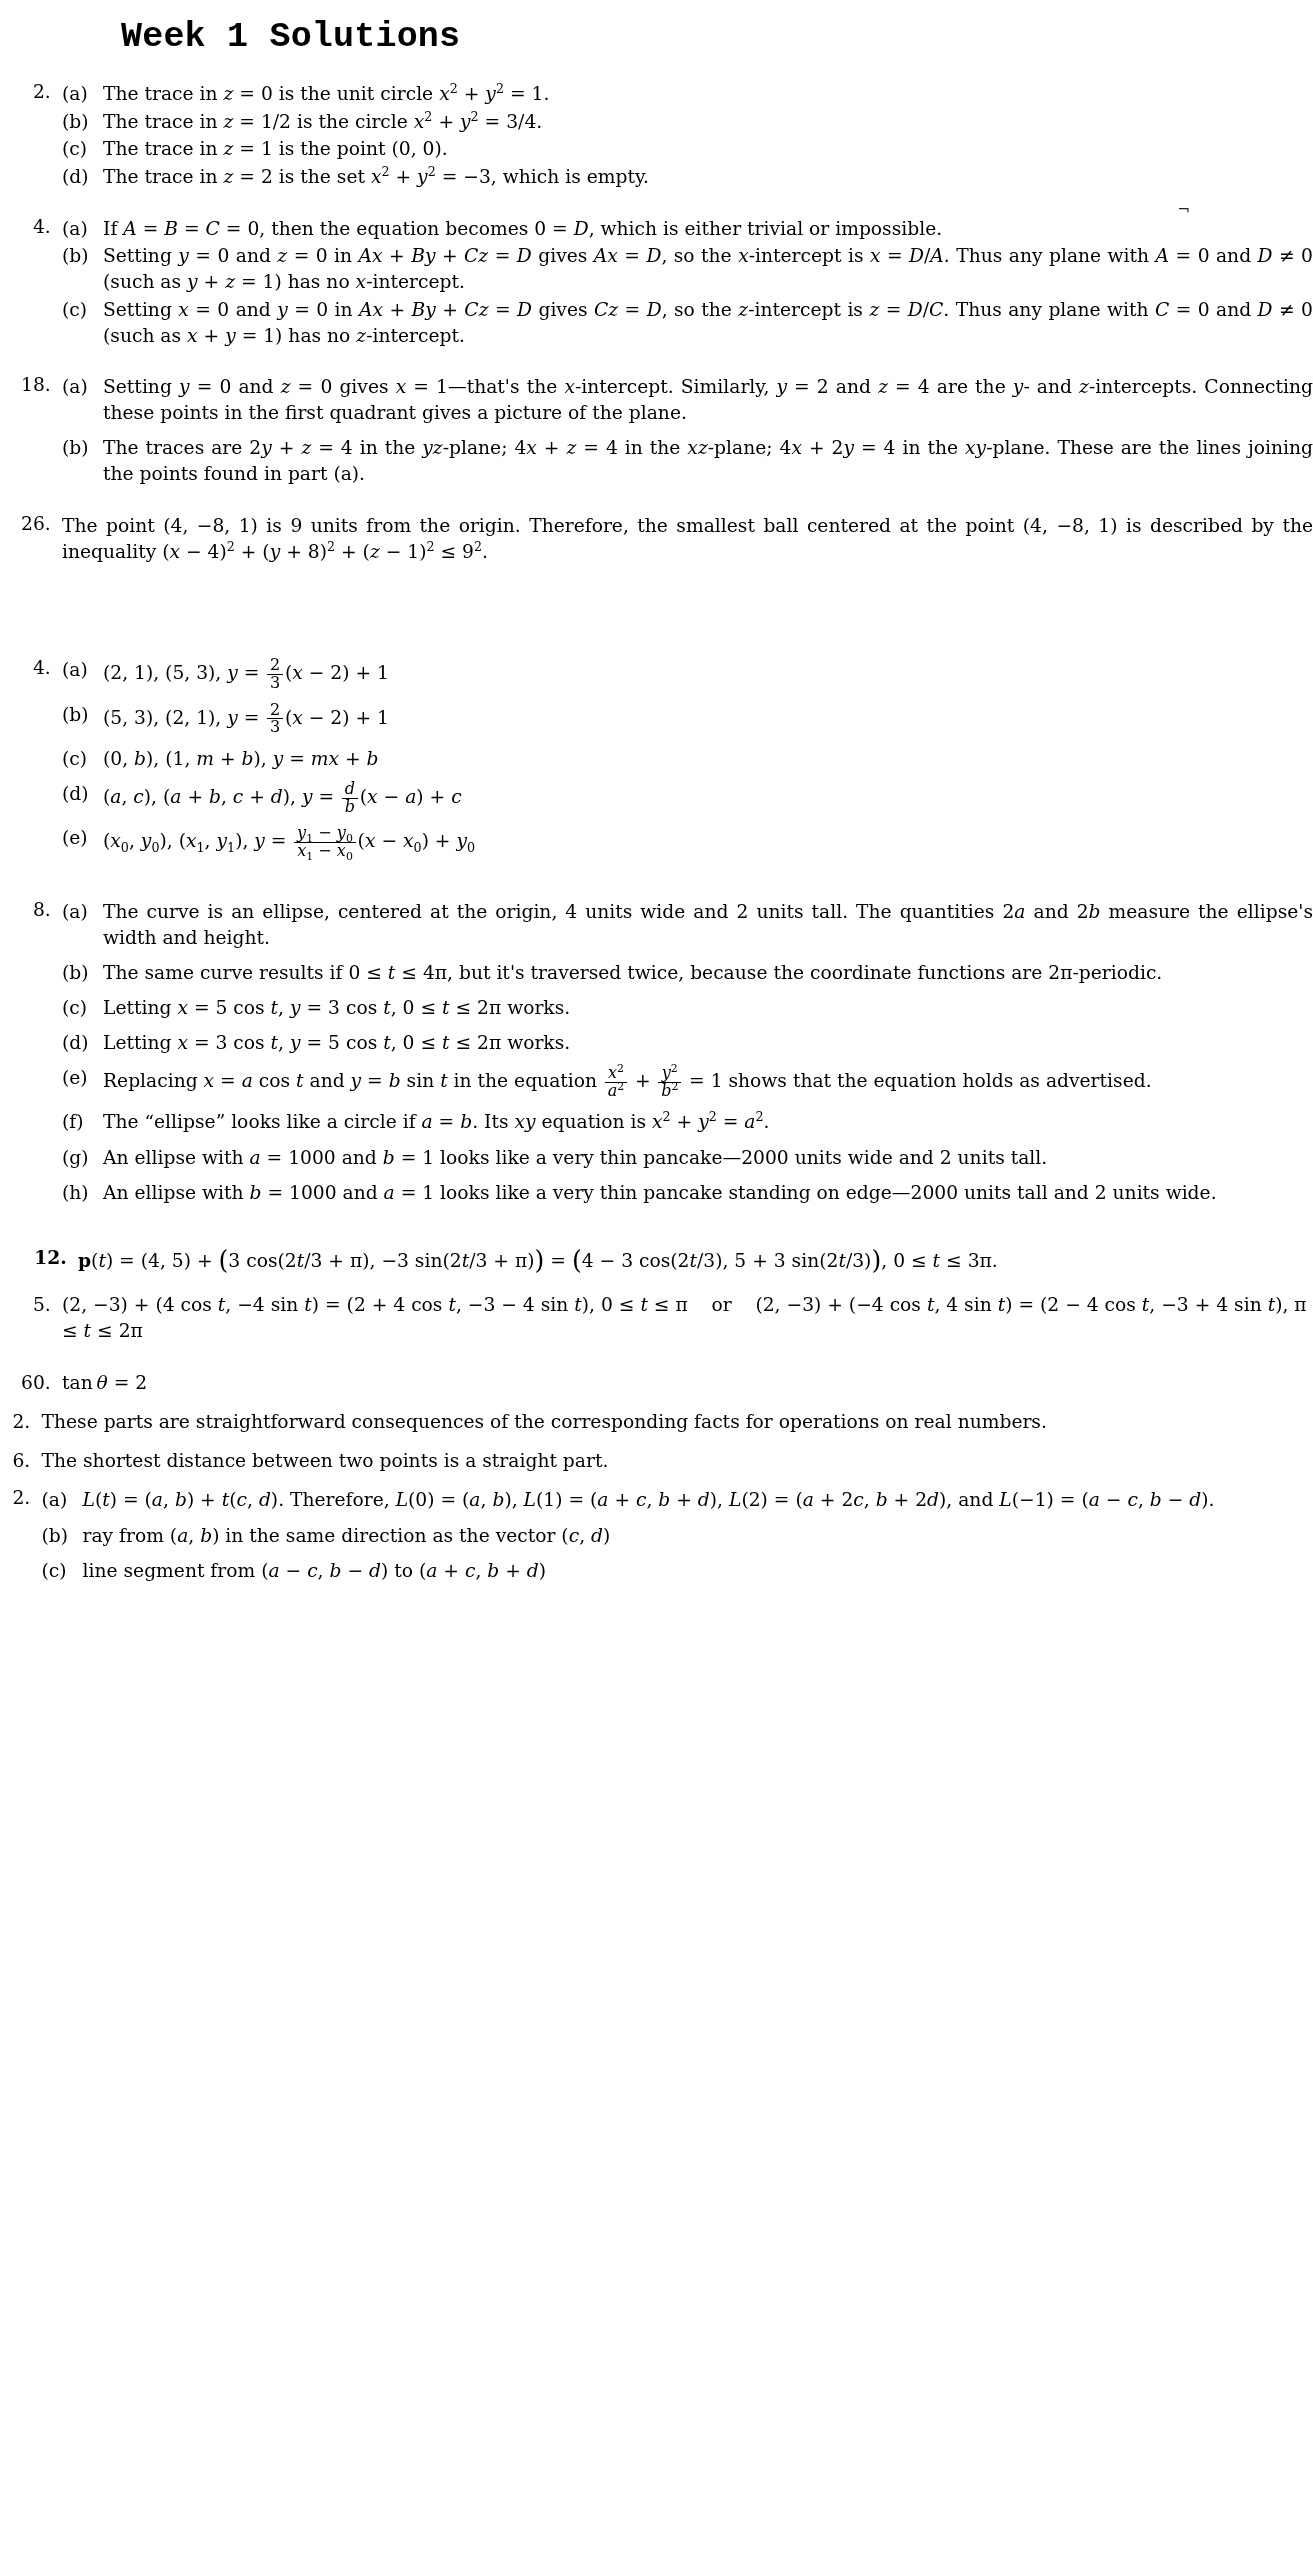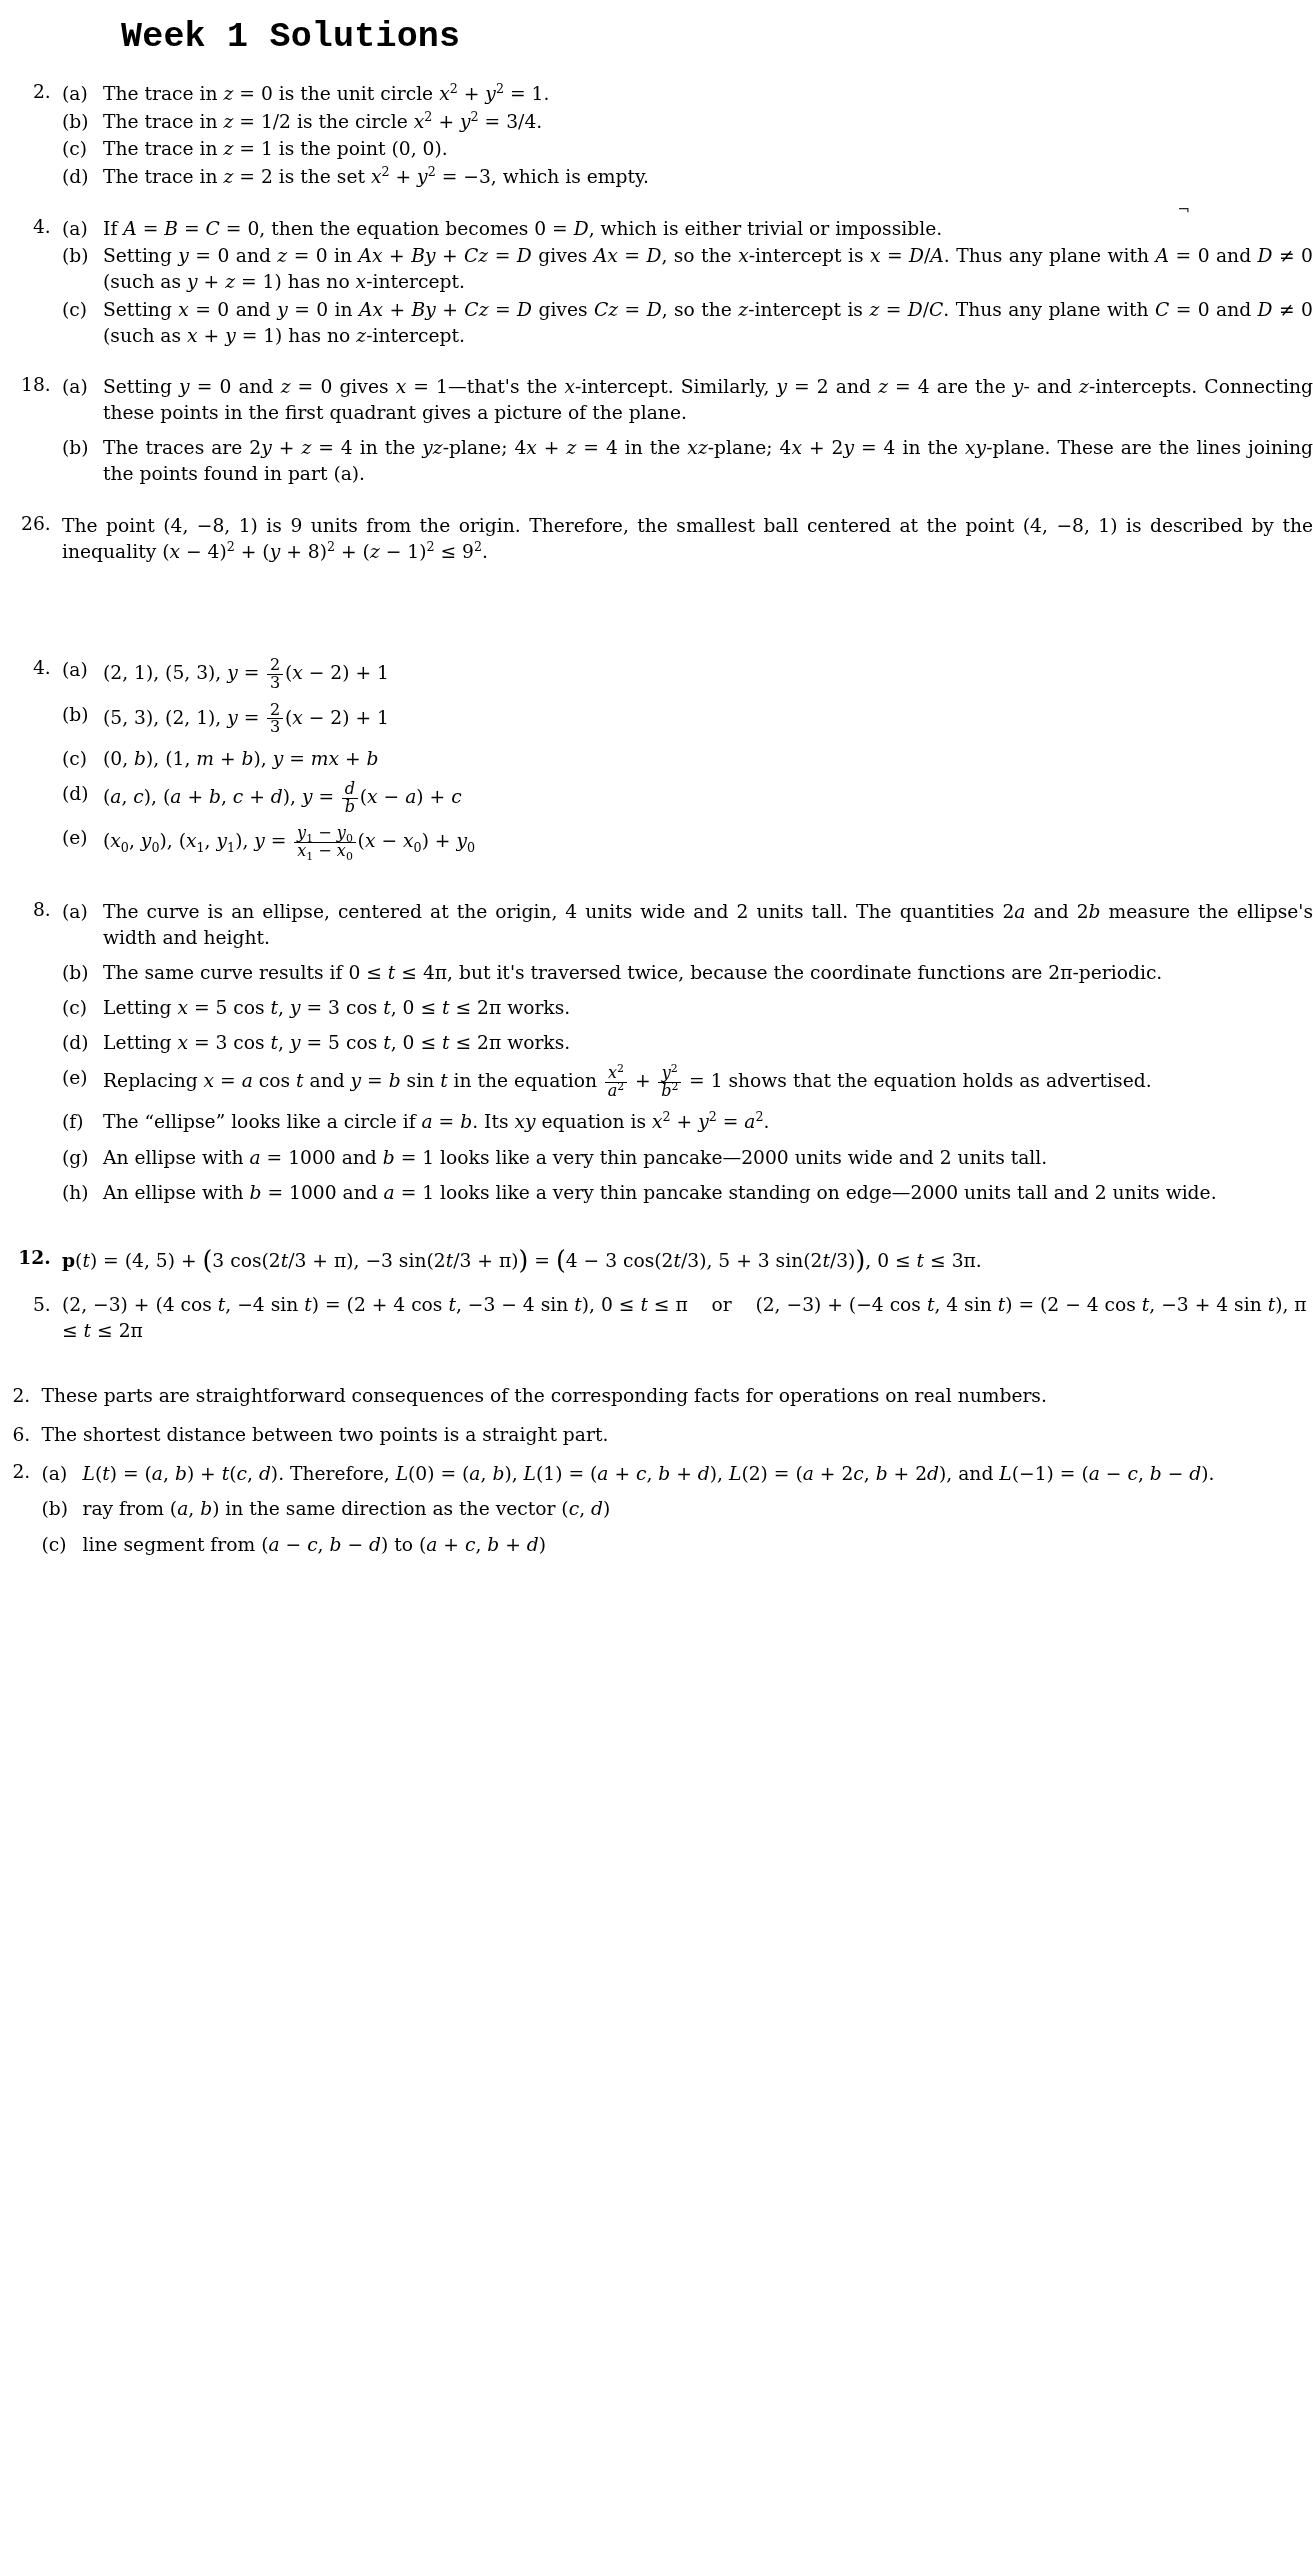--- a/index.html
+++ b/index.html
@@ -255,41 +255,45 @@
       <div class="sp-xs"></div>
       <div class="part">
         <div class="plabel">(h)</div>
         <div class="ptext just">An ellipse with <i>b</i> = 1000 and <i>a</i> = 1 looks like a very thin pancake standing on edge—2000 units tall and 2 units wide.</div>
       </div>
     </div>
   </div>
 
   <div class="sp-l"></div>
 
-  <div class="flatline" style="margin-left:0;">
+  <div class="flatline" style="margin-left:16px;">
     <div class="pnum" style="font-weight:bold;">12.</div>
     <div class="pbody">
       <b>p</b>(<i>t</i>) = (4, 5) + <span class="stretchparen">(</span>3 cos(2<i>t</i>/3 + π), −3 sin(2<i>t</i>/3 + π)<span class="stretchparen">)</span> = <span class="stretchparen">(</span>4 − 3 cos(2<i>t</i>/3), 5 + 3 sin(2<i>t</i>/3)<span class="stretchparen">)</span>, 0 ≤ <i>t</i> ≤ 3π.
     </div>
   </div>
 
   <div class="sp-s"></div>
 
   <div class="flatline">
     <div class="pnum">5.</div>
     <div class="pbody">
       (2, −3) + (4 cos <i>t</i>, −4 sin <i>t</i>) = (2 + 4 cos <i>t</i>, −3 − 4 sin <i>t</i>), 0 ≤ <i>t</i> ≤ π&nbsp;&nbsp;&nbsp;&nbsp;or&nbsp;&nbsp;&nbsp;&nbsp;(2, −3) + (−4 cos <i>t</i>, 4 sin <i>t</i>) = (2 − 4 cos <i>t</i>, −3 + 4 sin <i>t</i>), π ≤ <i>t</i> ≤ 2π
     </div>
   </div>
 
   <div class="sp-s"></div>
 
 
   <div class="sp-s"></div>
 
+  <div class="flatline">
+    <div class="pnum">60.</div>
+    <div class="pbody">tan <i>θ</i> = 2</div>
+  </div>
 
   <div class="sp-s"></div>
 
   <div class="flatline" style="margin-left:-20.5px;">
     <div class="pnum">2.</div>
     <div class="pbody">These parts are straightforward consequences of the corresponding facts for operations on real numbers.</div>
   </div>
 
   <div class="sp-s"></div>
 

